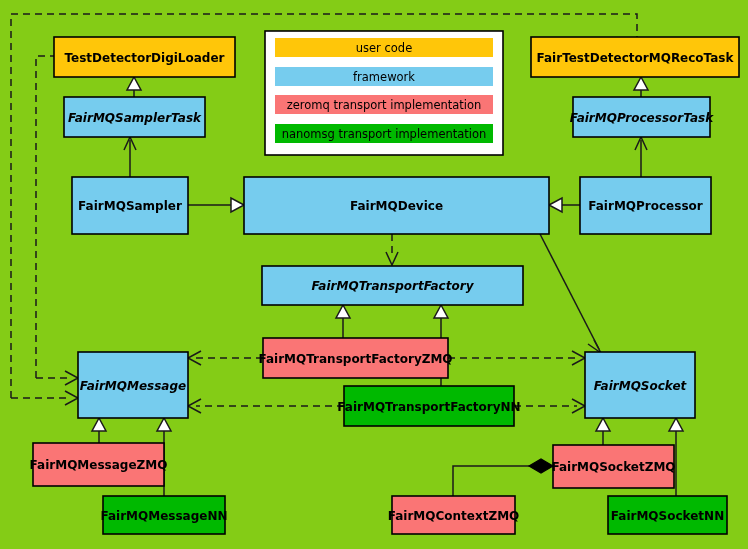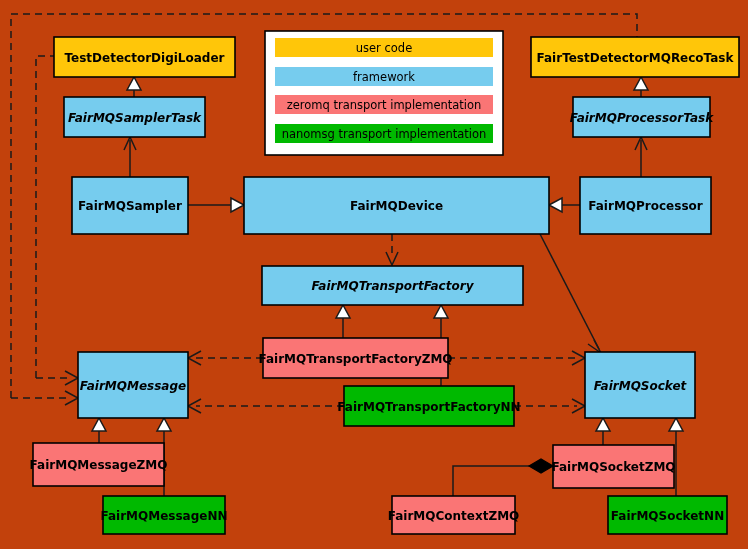--- a/index.html
+++ b/index.html
@@ -4,21 +4,21 @@
 <style>
   html, body {
     margin: 0;
     padding: 0;
     background: #ffffff;
   }
   #diagram-root {
     position: relative;
     width: 748px;
     height: 549px;
-    background: #c2410c;
+    background: #84cc16;
     font-family: "DejaVu Sans", "Liberation Sans", sans-serif;
     overflow: hidden;
   }
   svg#uml-canvas {
     position: absolute;
     left: 0;
     top: 0;
     width: 748px;
     height: 549px;
   }

